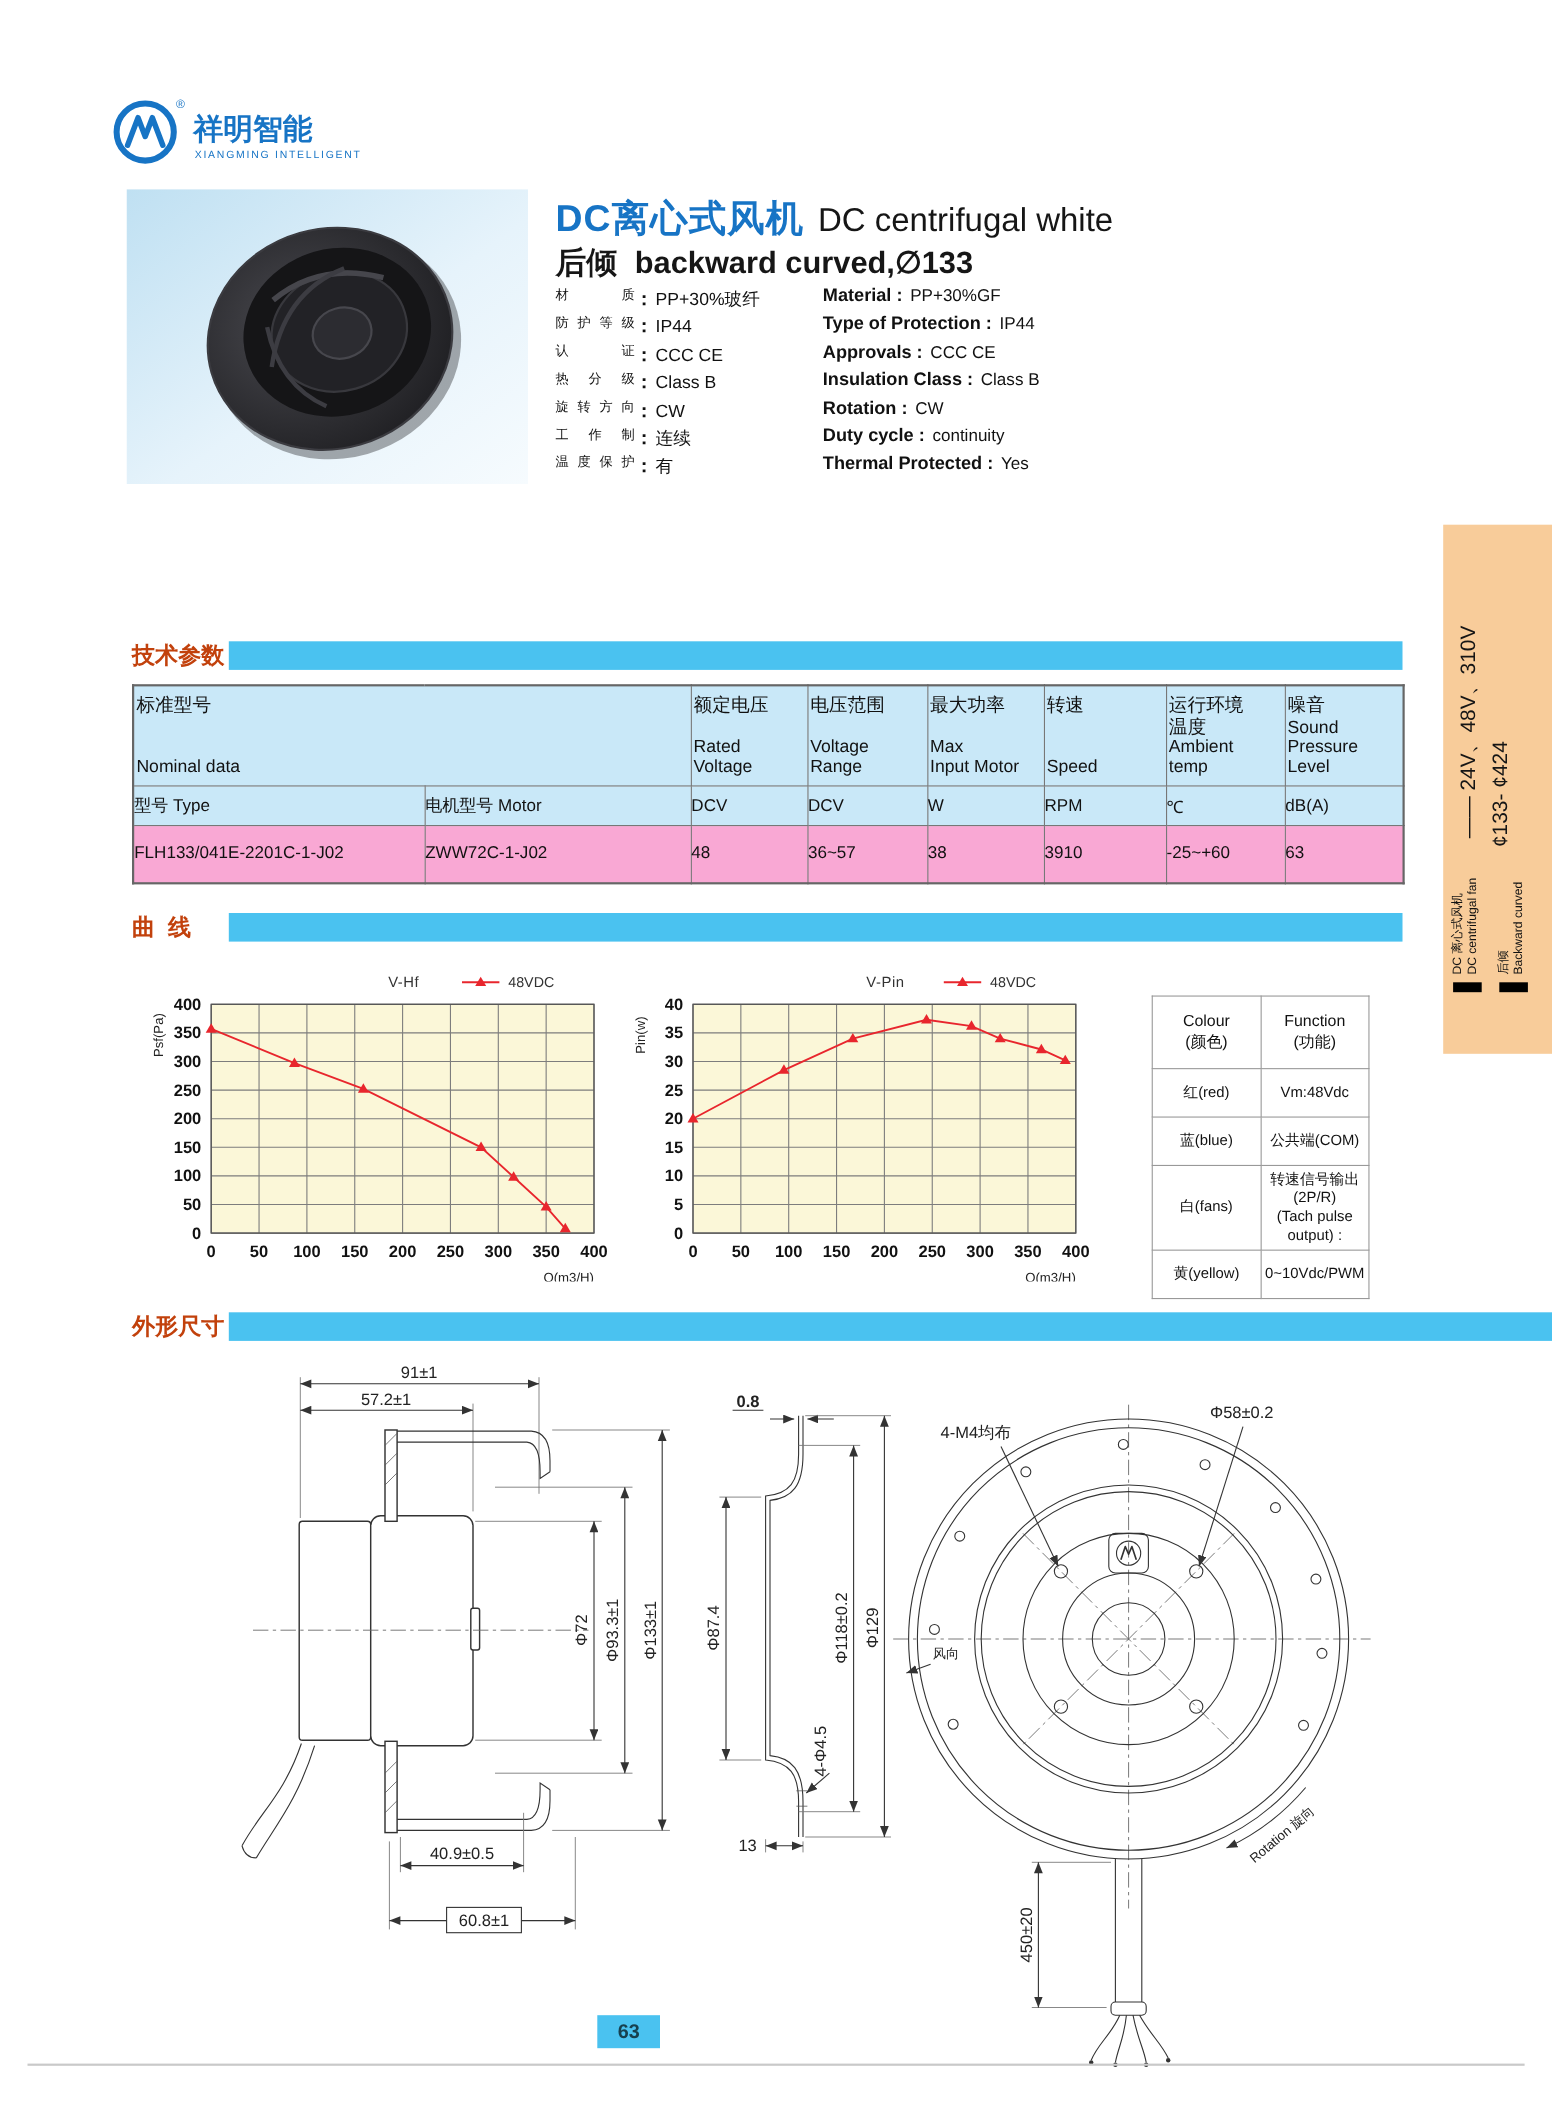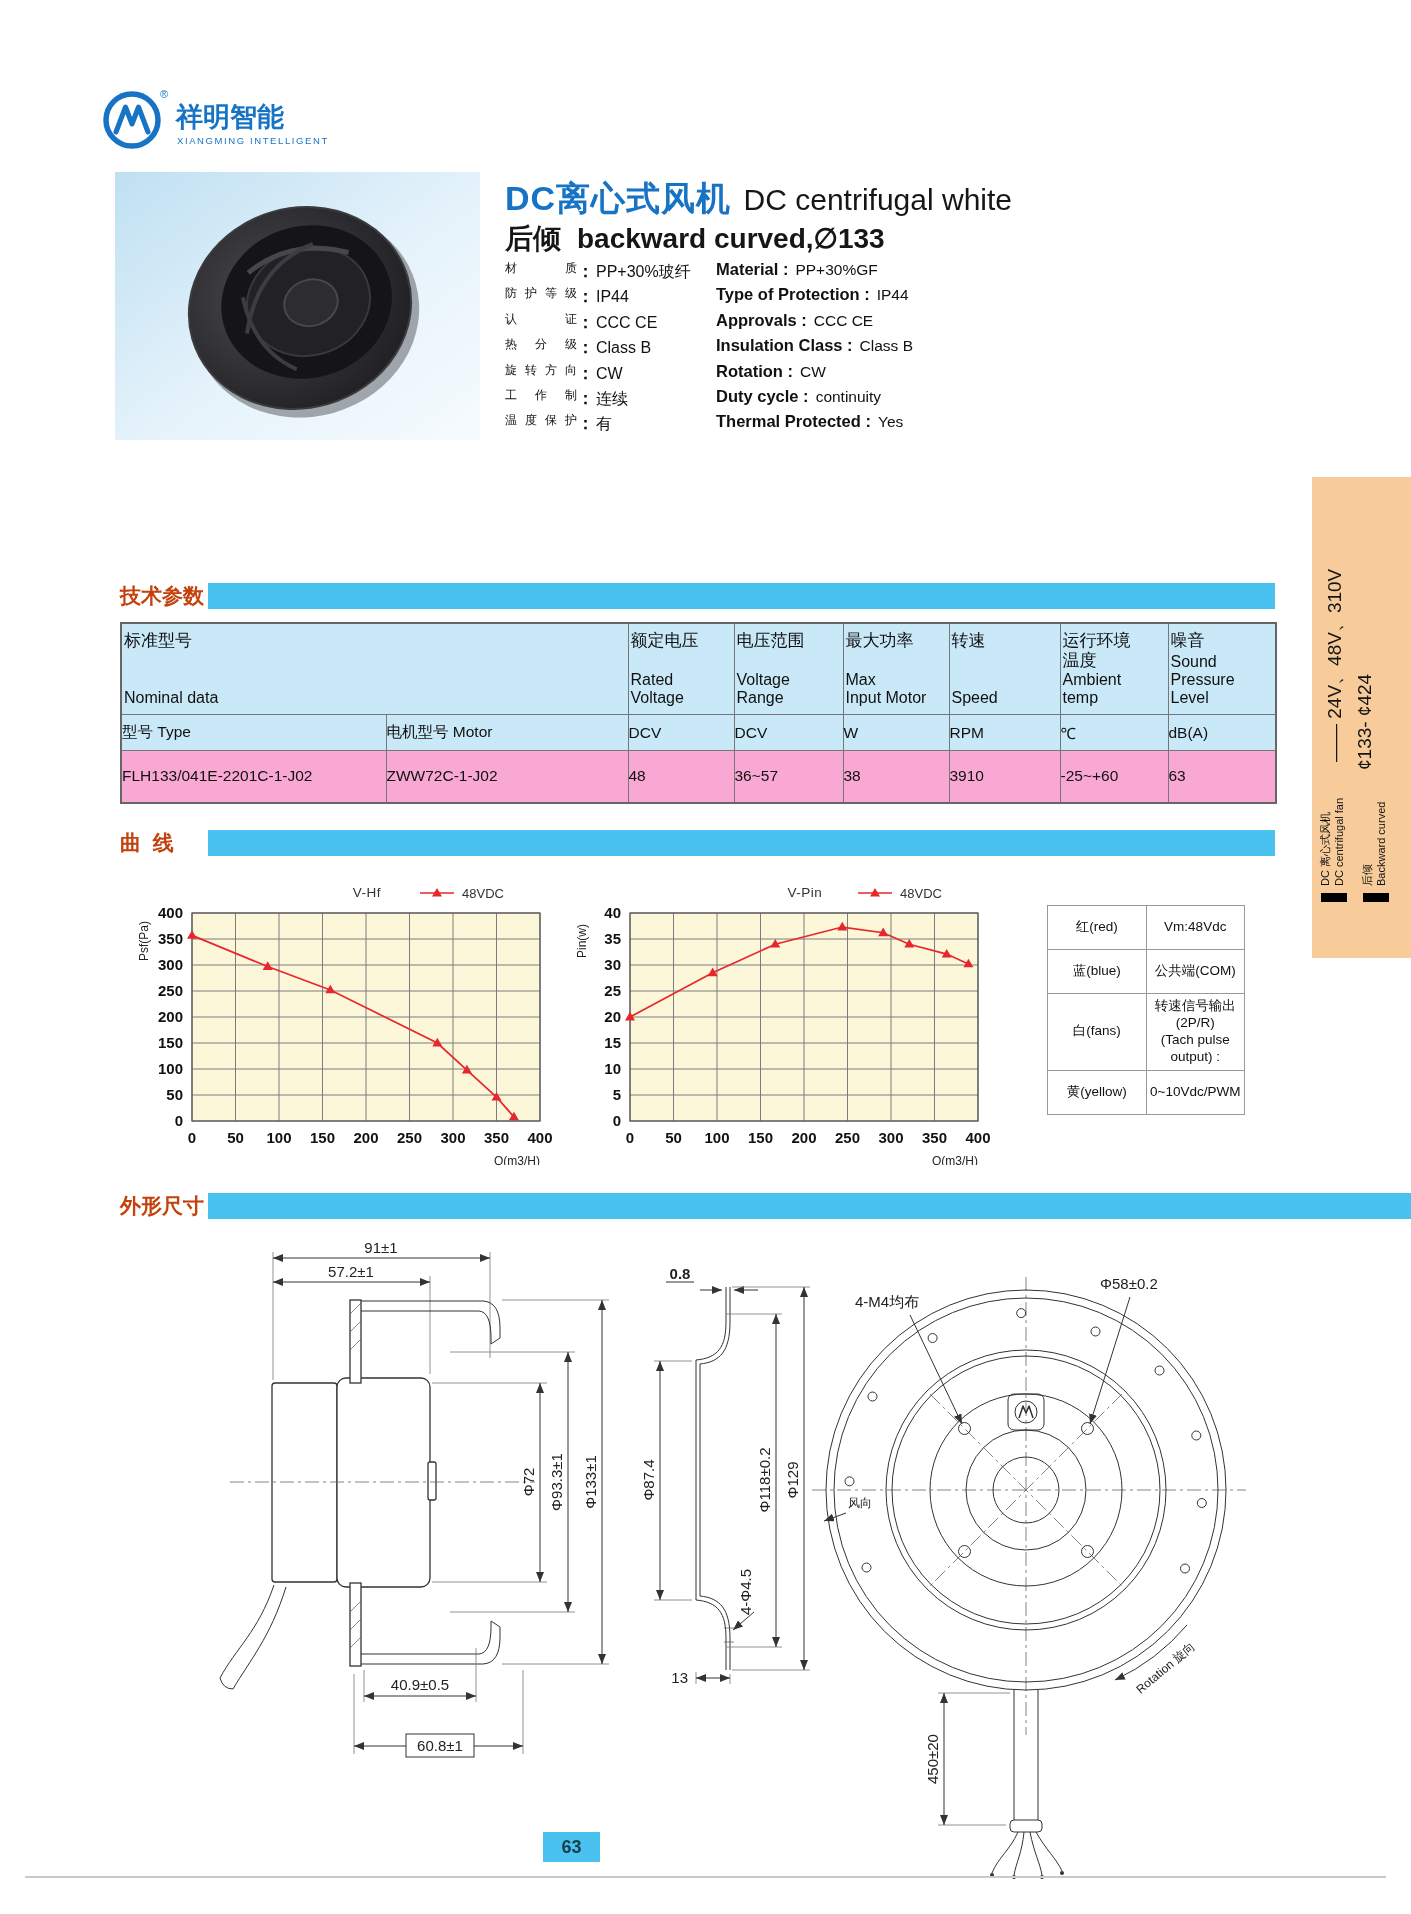--- a/index.html
+++ b/index.html
@@ -18,21 +18,21 @@
 
   
   .title-line1 { left:505px; top:176px; white-space:nowrap; }
   .title-cn { font-size:34px; font-weight:bold; color:#1774C5; letter-spacing:1px; }
   .title-en { font-size:30px; color:#161616; margin-left:8px; }
   .title-line2 { left:505px; top:220px; white-space:nowrap; font-weight:bold; font-size:28px; color:#161616; }
   .sub-cn { margin-right:16px; }
 
   
   .spec-col { left:505px; top:260px; width:245px; }
-  .spec-col.en { left:716px; width:310px; }
+  .spec-col.en { left:748px; width:310px; }
   .spec-row { height:25.4px; white-space:nowrap; }
   .cnl { display:inline-block; width:72px; text-align:justify; text-align-last:justify; font-weight:normal; font-size:12px; vertical-align:top;}
   .cnc { font-weight:bold; font-size:17px; }
   .cnv { font-size:16px; margin-left:2px; }
   .enl { font-weight:bold; font-size:16.5px; }
   .env { font-size:15.5px; margin-left:7px; }
 
   
   .seclabel { font-weight:bold; font-size:21px; color:#c2410c; white-space:pre; }
   .secbar { height:26px; background:#4AC2F0; }
@@ -362,20 +362,26 @@
     <text x="249" y="42" text-anchor="middle" class="ctitle">V-Pin</text>
     <line x1="302" y1="38" x2="336" y2="38" stroke="#E8262D" stroke-width="1.7"></line>
     <path d="M319,33 L324,41.4 L314,41.4 Z" fill="#E8262D"></path>
     <text x="344" y="42.5" class="clegend">48VDC</text>
     <text x="30" y="86" text-anchor="middle" class="caxis" transform="rotate(-90 30 86)">Pin(w)</text>
     <text x="422" y="310" text-anchor="end" class="caxis">Q(m3/H)</text>
   </svg>
 
 <table class="abs wire">
   <tbody>
+      <tr>
+    <th>Colour
+(颜色)</th>
+    <th>Function
+(功能)</th>
+  </tr>
   <tr>
     <td>红(red)</td>
         <td>Vm:48Vdc</td>
   </tr>
   <tr>
     <td>蓝(blue)</td>
         <td>公共端(COM)</td>
   </tr>
   <tr>
     <td>白(fans)</td>

